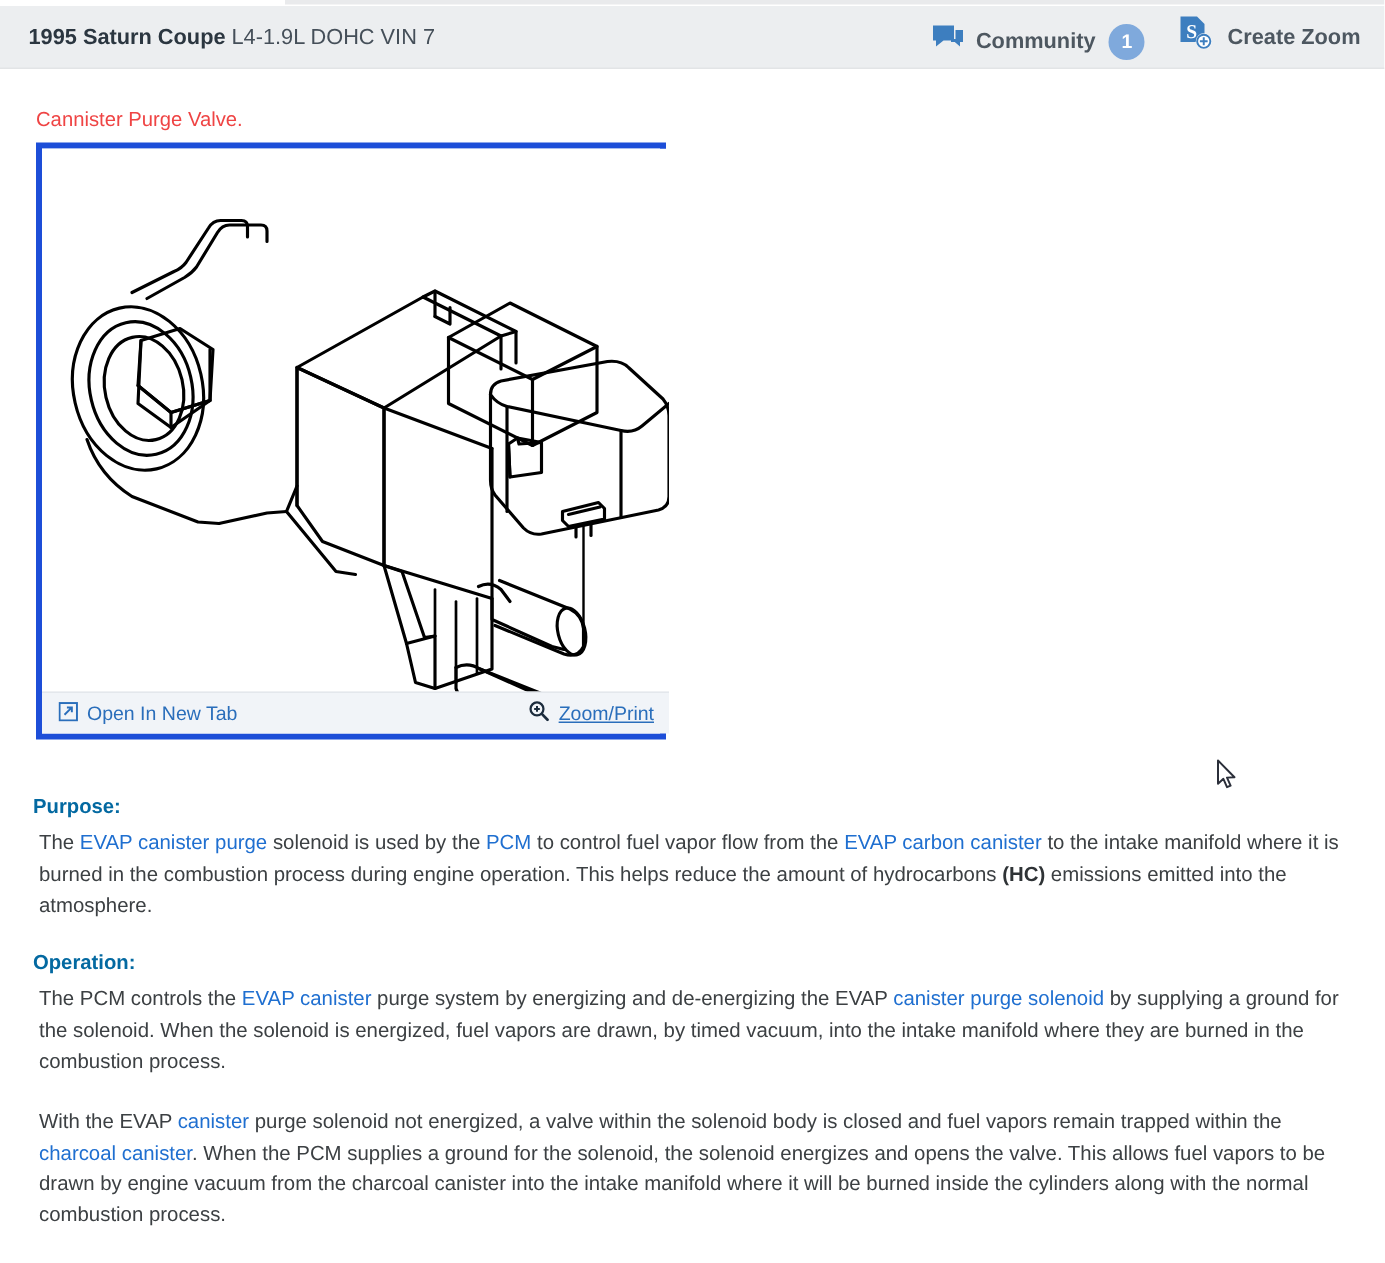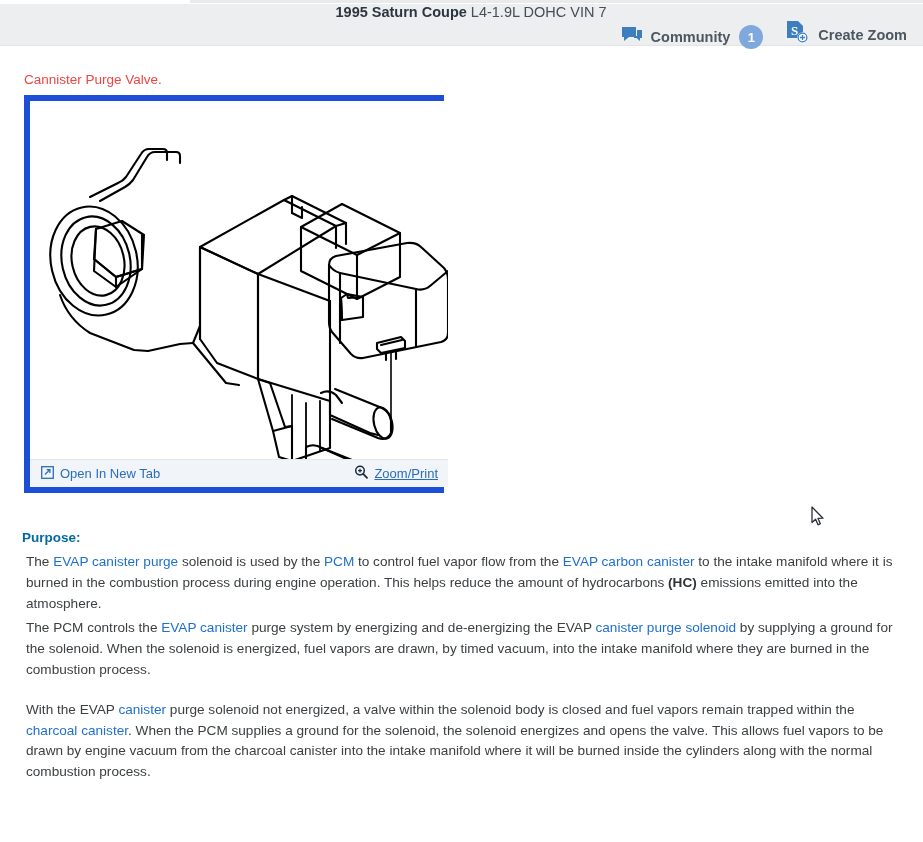--- a/index.html
+++ b/index.html
@@ -34,21 +34,20 @@
   #vehicle-header {
     position: absolute;
     top: 4px; left: 0;
     width: 923px;
     height: 42px;
     background: #eceef0;
     border-bottom: 1px solid #e2e4e6;
     display: flex;
     align-items: center;
     box-sizing: border-box;
-    flex-direction: column;
   }
   .veh-title {
     margin-left: 19px;
     font-size: 14.5px;
     color: #2f3b45;
     white-space: nowrap;
   }
   .veh-title .yr-make {
     font-weight: bold;
     color: #2b3640;
@@ -99,21 +98,21 @@
   }
   #figure-caption {
     font-size: 13.5px;
     color: #ef4444;
     margin-bottom: 7px;
     line-height: 16px;
   }
   #figure-frame {
     width: 420px;
     height: 398px;
-    border: 6px solid #1d4ed8;
+    border: 4px solid #1d4ed8;
     background: #ffffff;
     position: relative;
     box-sizing: border-box;
     box-shadow: 0 0 0 0 transparent;
     padding-left: 32px;
   }
   #diagram-canvas {
     position: absolute;
     top: 0; left: 0;
     width: 418px;
@@ -334,20 +333,21 @@
 
     </div>
   </div>
 </div>
 
 <div id="article">
 
   <h3 class="sec-heading">Purpose:</h3>
   <p class="para"> The <span class="lnk">EVAP canister purge</span> solenoid is used by the <span class="lnk">PCM</span> to control fuel vapor flow from the <span class="lnk">EVAP carbon canister</span> to the intake manifold where it is burned in the combustion process during engine operation. This helps reduce the amount of hydrocarbons <span class="bld">(HC)</span> emissions emitted into the atmosphere.</p>
 
+  <h3 class="sec-heading">Operation:</h3>
   <p class="para"> The PCM controls the <span class="lnk">EVAP canister</span> purge system by energizing and de-energizing the EVAP <span class="lnk">canister purge solenoid</span> by supplying a ground for the solenoid. When the solenoid is energized, fuel vapors are drawn, by timed vacuum, into the intake manifold where they are burned in the combustion process.</p>
 
   <p class="para spaced"> With the EVAP <span class="lnk">canister</span> purge solenoid not energized, a valve within the solenoid body is closed and fuel vapors remain trapped within the <span class="lnk">charcoal canister</span>. When the PCM supplies a ground for the solenoid, the solenoid energizes and opens the valve. This allows fuel vapors to be drawn by engine vacuum from the charcoal canister into the intake manifold where it will be burned inside the cylinders along with the normal combustion process.</p>
 
 </div>
 
 <svg id="mouse-cursor" viewBox="0 0 14 20">
   <path d="M1 1 L1 16.5 L4.6 13.2 L7 18.8 L9.4 17.7 L7 12.4 L12 12.2 Z" fill="#ffffff" stroke="#2b2f3a" stroke-width="1.3" stroke-linejoin="round"></path>
 </svg>
 

